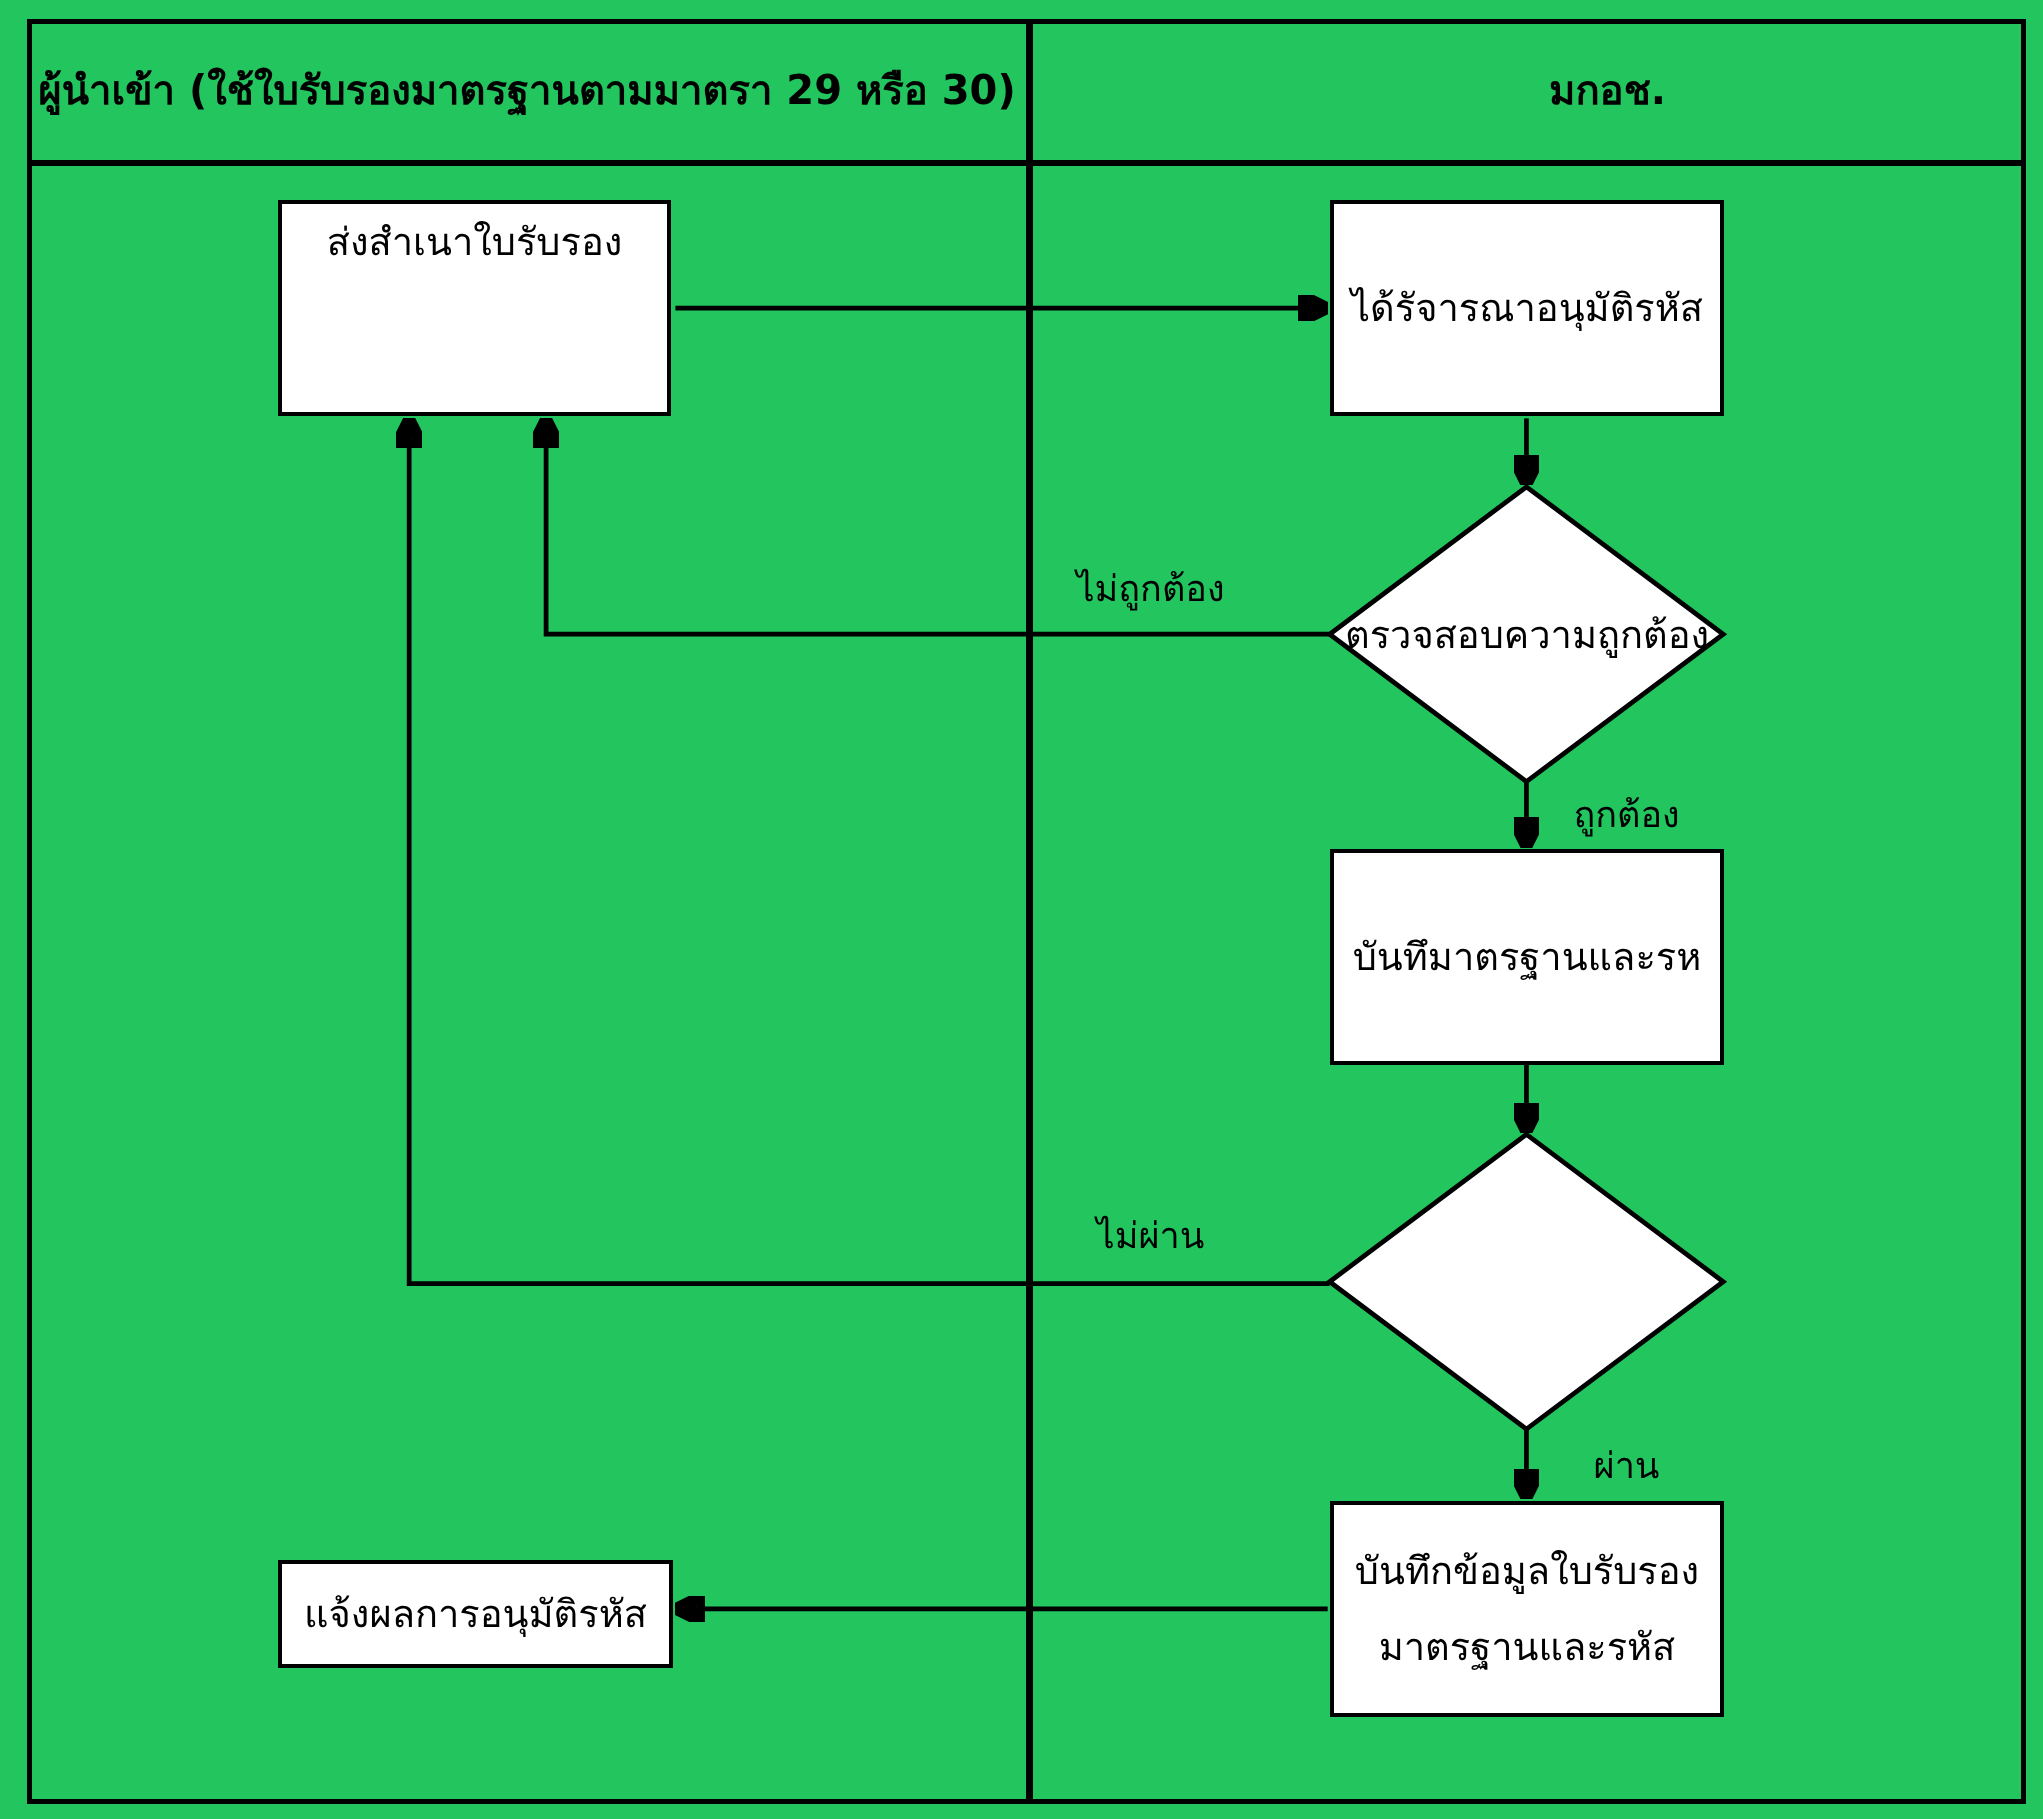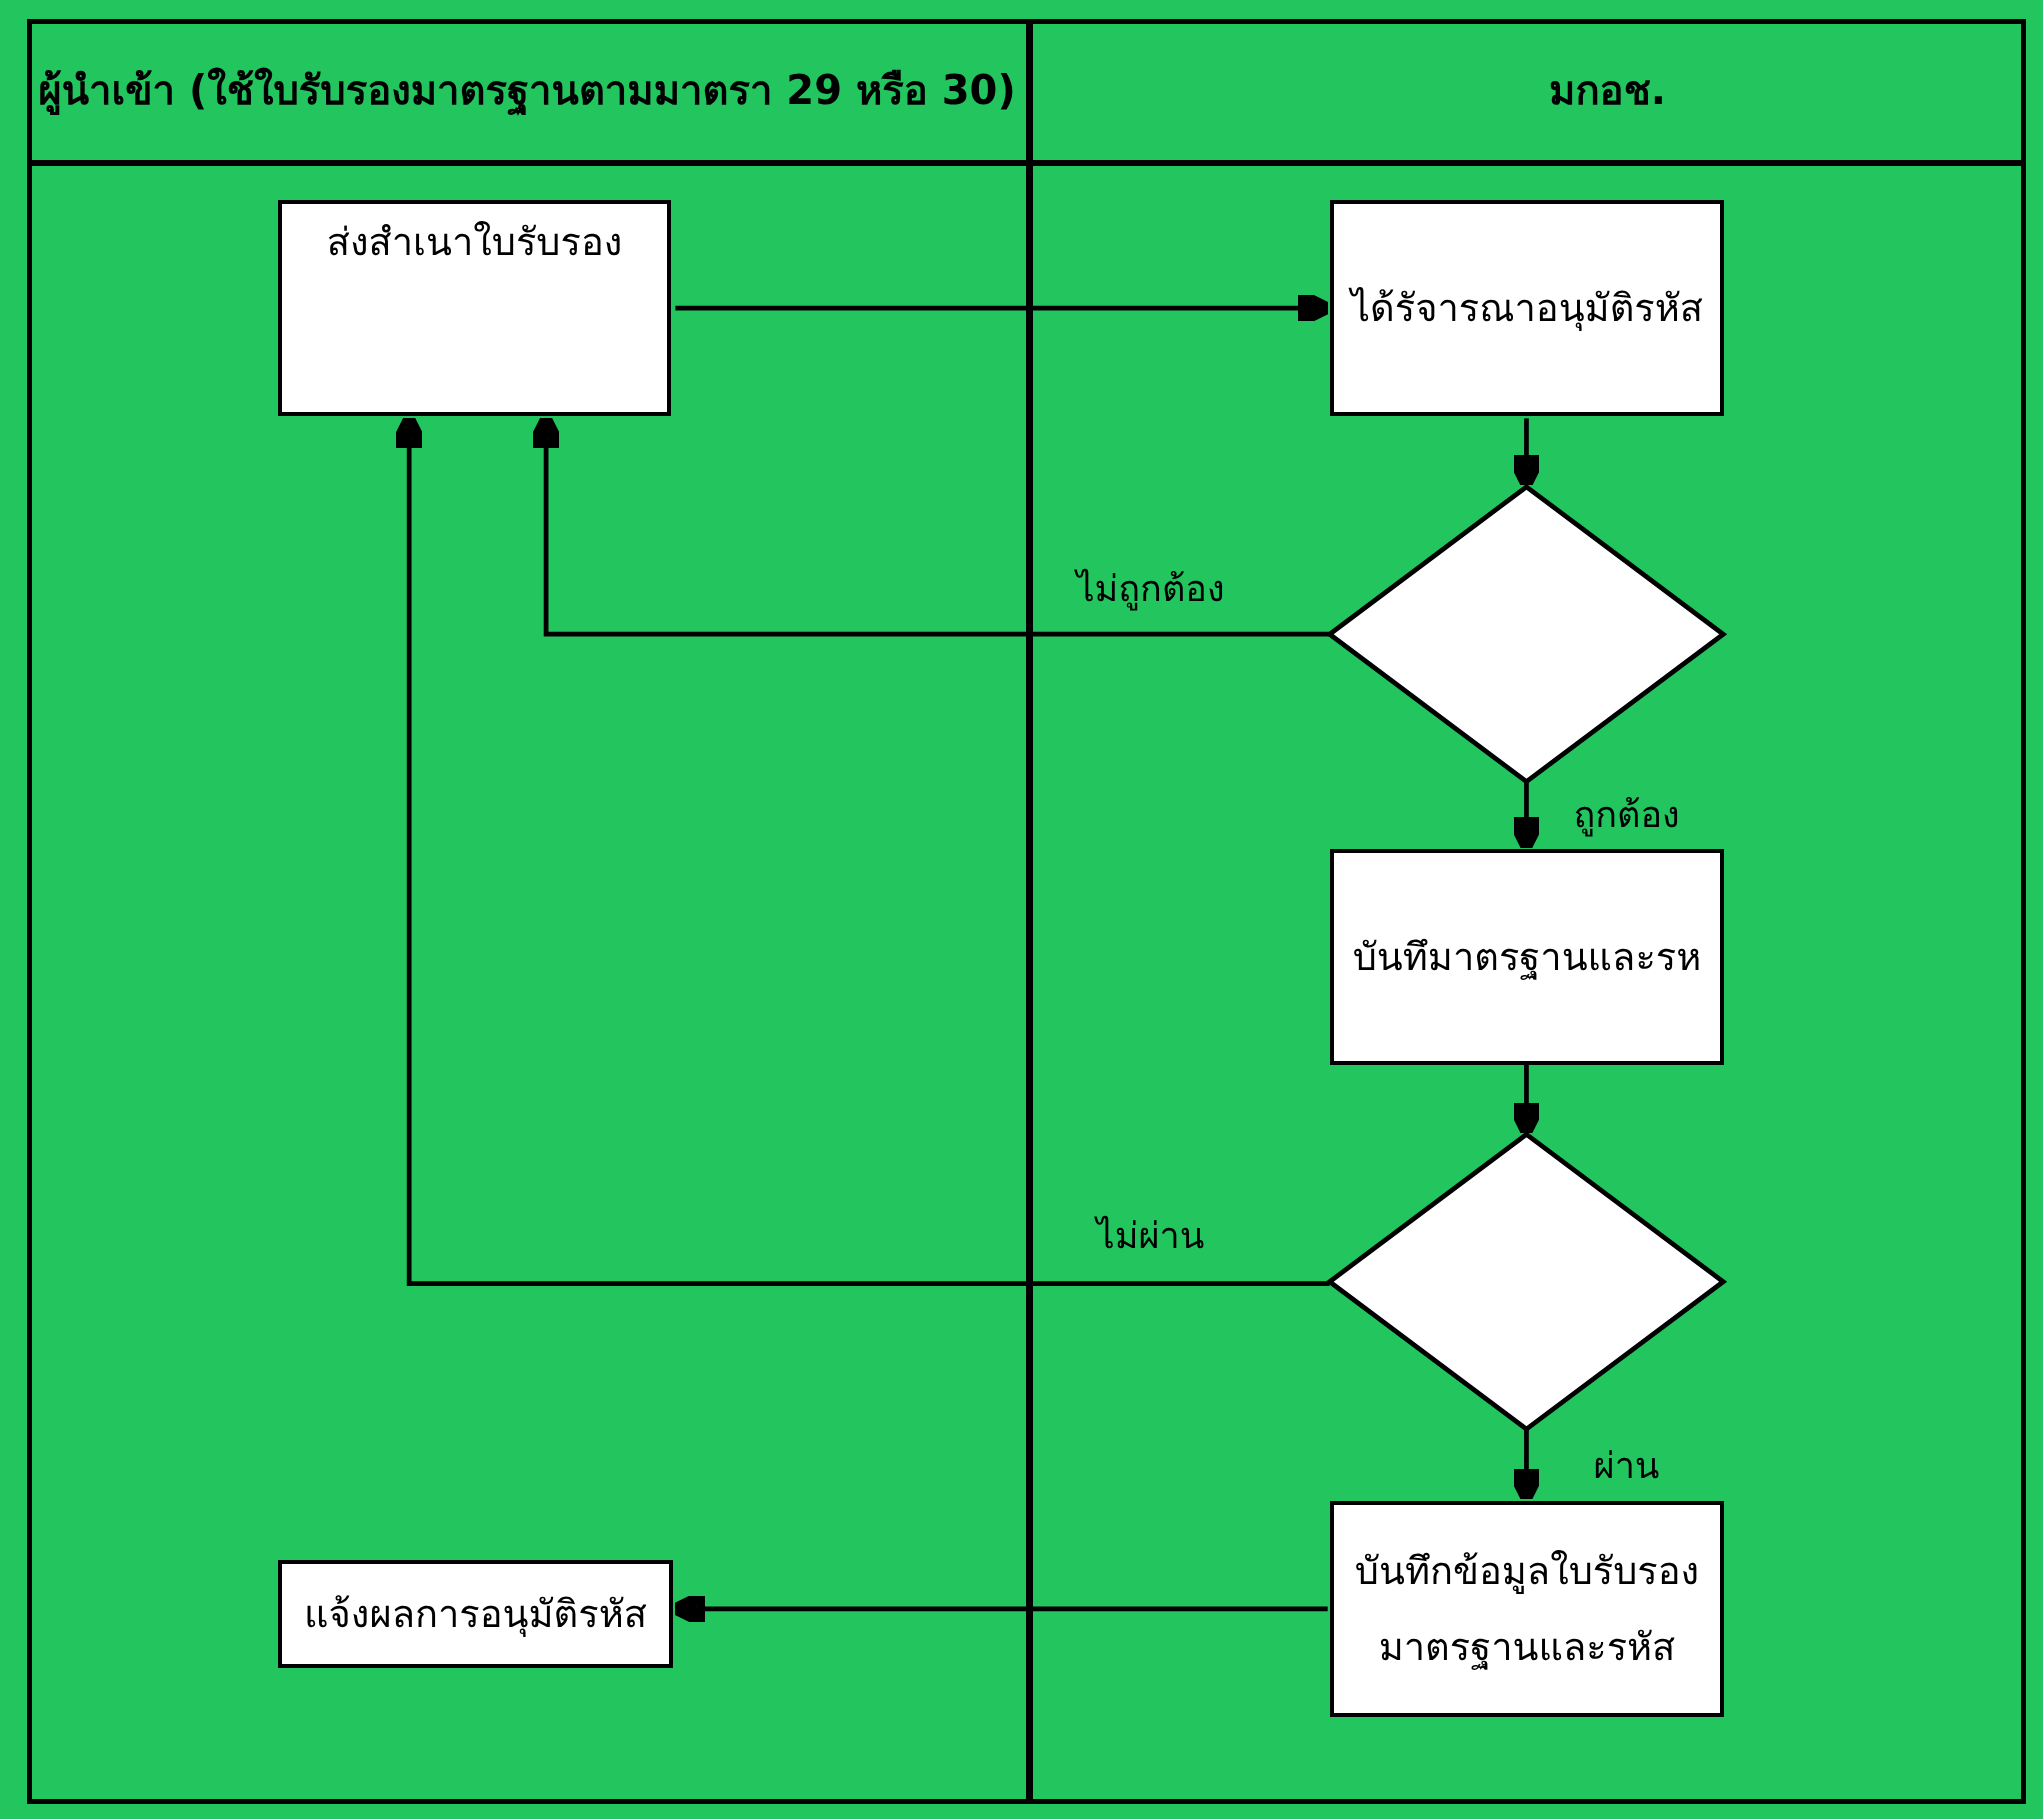--- a/index.html
+++ b/index.html
@@ -139,20 +139,21 @@
 
   <div class="abs node-box box-r3">
     <div>บันทึกข้อมูลใบรับรอง</div>
     <div>มาตรฐานและรหัส</div>
   </div>
 
   <div class="abs node-box box-l2">
     <div>แจ้งผลการอนุมัติรหัส</div>
   </div>
 
+  <div class="abs diamond-label d1-label">ตรวจสอบความถูกต้อง</div>
 
   <div class="abs edge-label lbl-incorrect">ไม่ถูกต้อง</div>
   <div class="abs edge-label lbl-correct">ถูกต้อง</div>
   <div class="abs edge-label lbl-notpass">ไม่ผ่าน</div>
   <div class="abs edge-label lbl-pass">ผ่าน</div>
 
 </div>
 
 
 </body></html>

